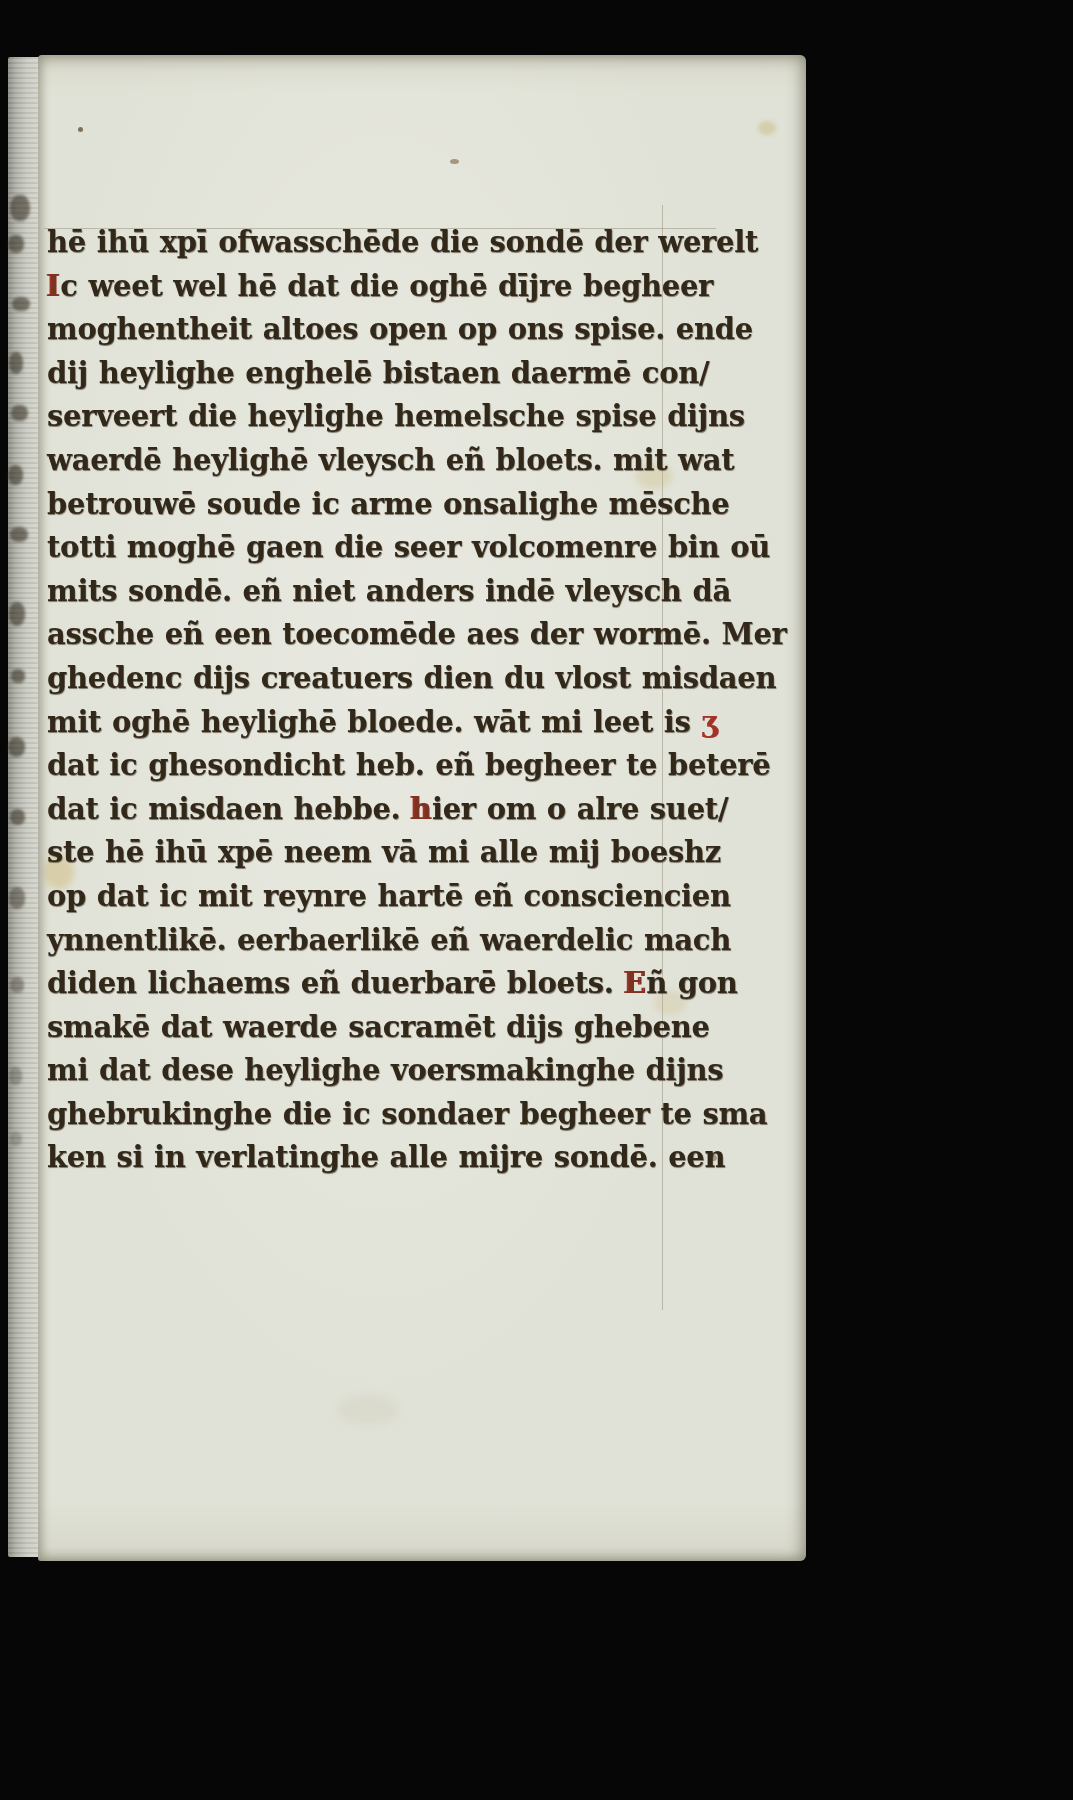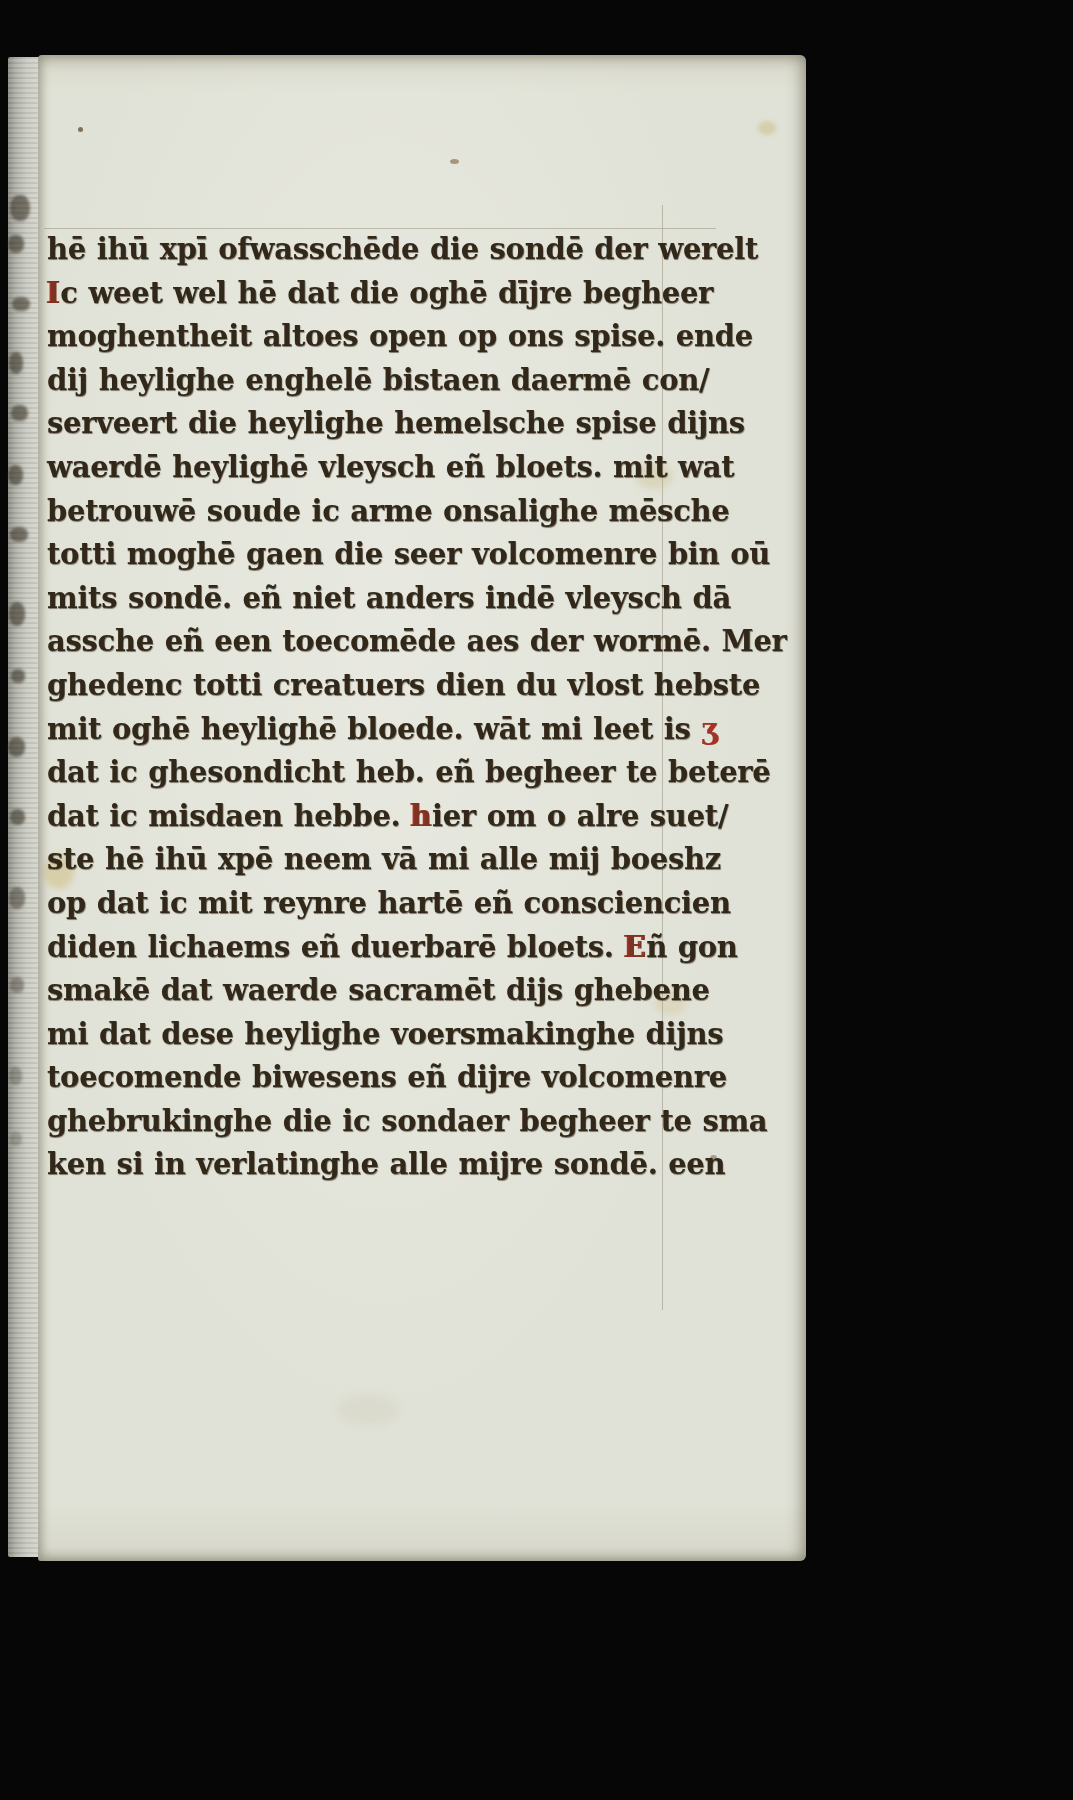--- a/index.html
+++ b/index.html
@@ -33,21 +33,21 @@
       inset 0 -6px 10px rgba(120,115,95,0.22),
       inset 5px 0 8px rgba(60,55,40,0.18);
   }
   .rule-h{position:absolute;left:6px;top:173px;width:672px;height:1px;
     background:rgba(140,130,108,0.45);}
   .crease-v{position:absolute;left:624px;top:150px;width:1px;height:1105px;
     background:rgba(130,122,100,0.42);filter:blur(0.4px);}
   .stain{position:absolute;border-radius:50%;}
   
   .textblock{
-    position:absolute;left:9px;top:173px;width:660px;height:1010px;
+    position:absolute;left:9px;top:166px;width:660px;height:1010px;
     overflow:visible;
   }
   .line{
     height:43.6px;line-height:43.6px;
     font-size:29px;font-weight:bold;
     color:#32281a;
     letter-spacing:-0.3px;word-spacing:1px;
     text-align:justify;text-align-last:justify;
     white-space:nowrap;
     text-shadow:0.6px 0.6px 0.8px rgba(44,33,16,0.55);
@@ -97,28 +97,28 @@
         <div class="line"><span class="ink">hē ihū xpī ofwasschēde die sondē der werelt</span></div>
         <div class="line"><span class="rubric-touch">I</span><span class="ink">c weet wel hē dat die oghē dījre begheer</span></div>
         <div class="line"><span class="ink">moghentheit altoes open op ons spise. ende</span></div>
         <div class="line"><span class="ink">dij heylighe enghelē bistaen daermē con/</span></div>
         <div class="line"><span class="ink">serveert die heylighe hemelsche spise dijns</span></div>
         <div class="line"><span class="ink">waerdē heylighē vleysch eñ bloets. mit wat</span></div>
         <div class="line"><span class="ink">betrouwē soude ic arme onsalighe mēsche</span></div>
         <div class="line"><span class="ink">totti moghē gaen die seer volcomenre bin oū</span></div>
         <div class="line"><span class="ink">mits sondē. eñ niet anders indē vleysch dā</span></div>
         <div class="line"><span class="ink">assche eñ een toecomēde aes der wormē. Mer</span></div>
-        <div class="line"><span class="ink">ghedenc totti creatuers dien du vlost hebste</span></div>
+        <div class="line"><span class="ink">ghedenc dijs creatuers dien du vlost misdaen</span></div>
         <div class="line"><span class="ink">mit oghē heylighē bloede. wāt mi leet is</span><span class="rubric"> ʒ</span></div>
         <div class="line"><span class="ink">dat ic ghesondicht heb. eñ begheer te beterē</span></div>
         <div class="line"><span class="ink">dat ic misdaen hebbe. </span><span class="rubric-touch">h</span><span class="ink">ier om o alre suet/</span></div>
         <div class="line"><span class="ink">ste hē ihū xpē neem vā mi alle mij boeshz</span></div>
         <div class="line"><span class="ink">op dat ic mit reynre hartē eñ consciencien</span></div>
+        <div class="line"><span class="ink">ynnentlikē. eerbaerlikē eñ waerdelic mach</span></div>
         <div class="line"><span class="ink">diden lichaems eñ duerbarē bloets. </span><span class="rubric-touch">E</span><span class="ink">ñ gon</span></div>
         <div class="line"><span class="ink">smakē dat waerde sacramēt dijs ghebene</span></div>
         <div class="line"><span class="ink">mi dat dese heylighe voersmakinghe dijns</span></div>
-        <div class="line"><span class="ink">toecomende biwesens eñ dijre volcomenre</span></div>
         <div class="line"><span class="ink">ghebrukinghe die ic sondaer begheer te sma</span></div>
         <div class="line"><span class="ink">ken si in verlatinghe alle mijre sondē. een</span></div>
       </div>
 
   </div>
 </div>
 
 </body></html>

